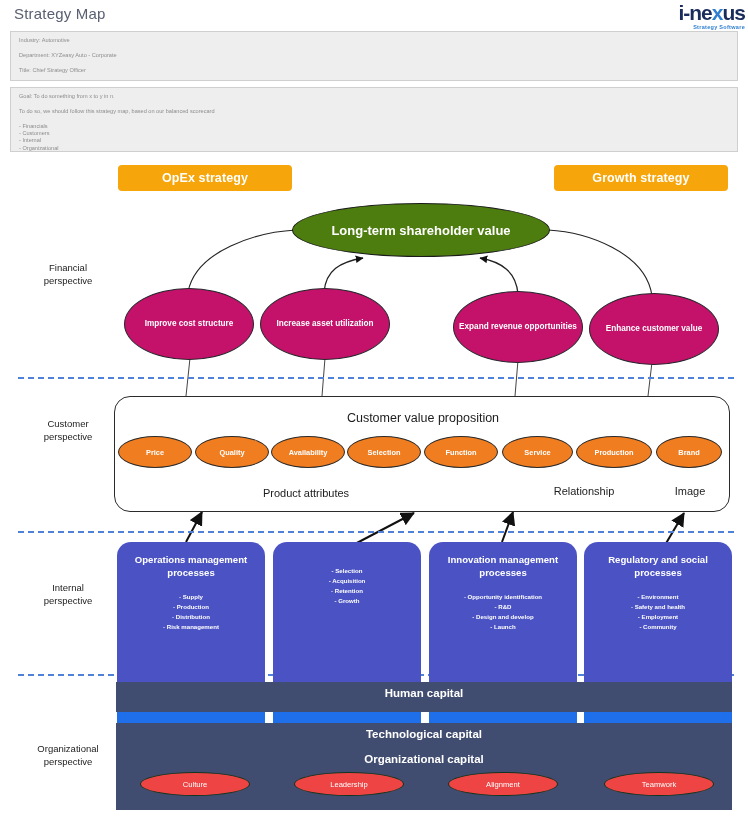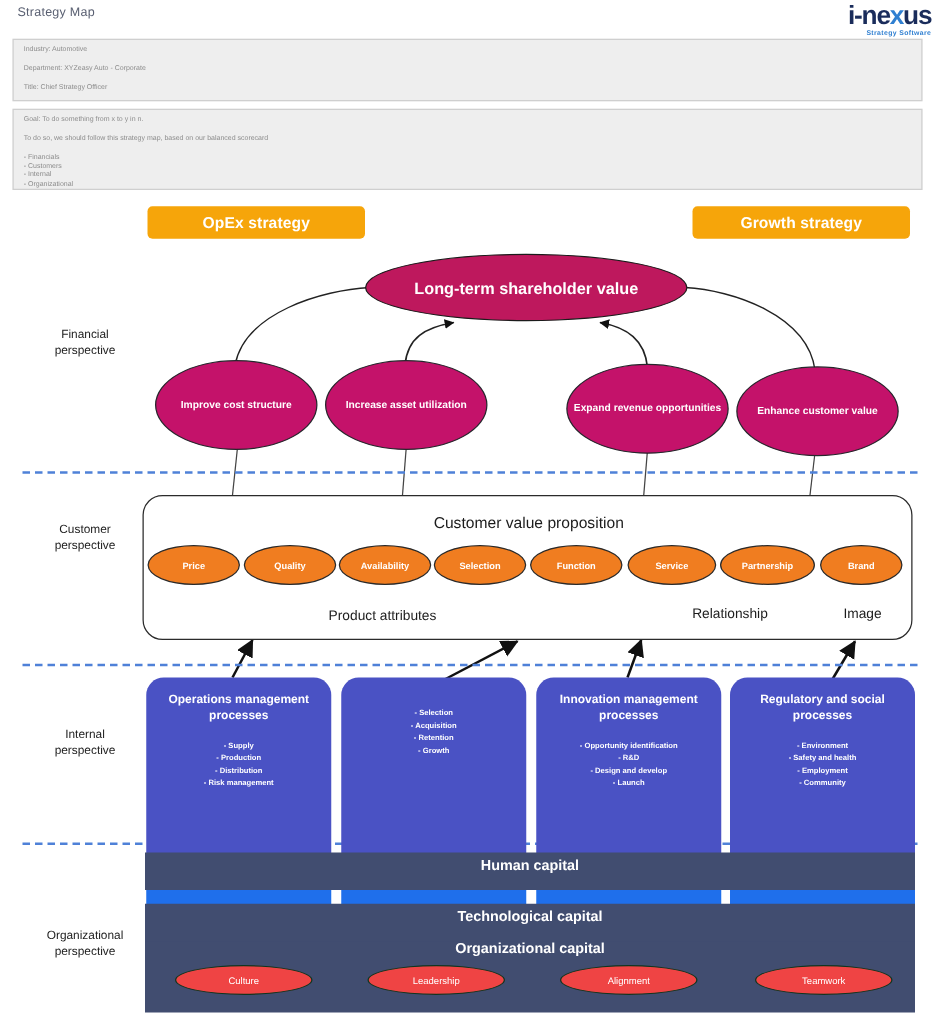--- a/index.html
+++ b/index.html
@@ -8,21 +8,21 @@
     background:#ffffff;
     font-family:"Liberation Sans","DejaVu Sans",sans-serif;
     position:relative;
     overflow:hidden;
   }
   .page{position:absolute;left:0;top:0;width:748px;height:827px;}
 
   
   .title{
     position:absolute;left:14px;top:5px;
-    font-size:10px;color:#5a6072;font-weight:400;letter-spacing:.2px;
+    font-size:15px;color:#5a6072;font-weight:400;letter-spacing:.2px;
   }
   .logo{position:absolute;right:3px;top:2px;text-align:right;line-height:1;}
   .logo-main{font-size:21px;font-weight:700;color:#1a2c5b;letter-spacing:-1px;}
   .logo-main .nx{color:#2f7fd1;}
   .logo-sub{font-size:5.5px;font-weight:700;color:#2f7fd1;letter-spacing:.3px;margin-top:2px;}
 
   .infobox{
     position:absolute;left:10px;width:728px;
     background:#eeeeee;border:1px solid #cfcfcf;box-sizing:border-box;
     color:#8d8d8d;font-size:5.6px;line-height:1.05;
@@ -62,21 +62,21 @@
   #divider-2{top:531px;}
   #divider-3{top:674px;}
 
   
   .ell{
     position:absolute;border-radius:50%;
     display:flex;align-items:center;justify-content:center;text-align:center;
     color:#ffffff;box-sizing:border-box;
   }
   .ell-green-top{
-    background:#be185d;border:1px solid #1b1b1b;
+    background:#4d7c0f;border:1px solid #1b1b1b;
     font-size:13px;font-weight:700;
   }
   .ell-fin{
     background:#C4126A;border:1px solid #26262c;
     font-size:8.2px;font-weight:700;line-height:1.35;
   }
   .ell-cust{
     background:#F07D20;border:1px solid #2a2a2a;
     font-size:7.4px;font-weight:700;
   }
@@ -231,21 +231,21 @@
   <div id="cvp-panel">
     <div id="cvp-title">Customer value proposition</div>
   </div>
 
   <div class="ell ell-cust" style="left:118px;top:436px;width:74px;height:32px;">Price</div>
   <div class="ell ell-cust" style="left:195px;top:436px;width:74px;height:32px;">Quality</div>
   <div class="ell ell-cust" style="left:271px;top:436px;width:74px;height:32px;">Availability</div>
   <div class="ell ell-cust" style="left:347px;top:436px;width:74px;height:32px;">Selection</div>
   <div class="ell ell-cust" style="left:424px;top:436px;width:74px;height:32px;">Function</div>
   <div class="ell ell-cust" style="left:502px;top:436px;width:71px;height:32px;">Service</div>
-  <div class="ell ell-cust" style="left:576px;top:436px;width:76px;height:32px;">Partnership</div>
+  <div class="ell ell-cust" style="left:576px;top:436px;width:76px;height:32px;">Production</div>
   <div class="ell ell-cust" style="left:656px;top:436px;width:66px;height:32px;">Brand</div>
 
   <div class="grp-label" style="left:178px;top:487px;width:256px;">Product attributes</div>
   <div class="grp-label" style="left:520px;top:485px;width:128px;">Relationship</div>
   <div class="grp-label" style="left:657px;top:485px;width:66px;">Image</div>
 
   <div class="proc" style="left:117px;">
     <div class="proc-title">Operations management processes</div>
     <div class="proc-list">
       <div>- Supply</div>

